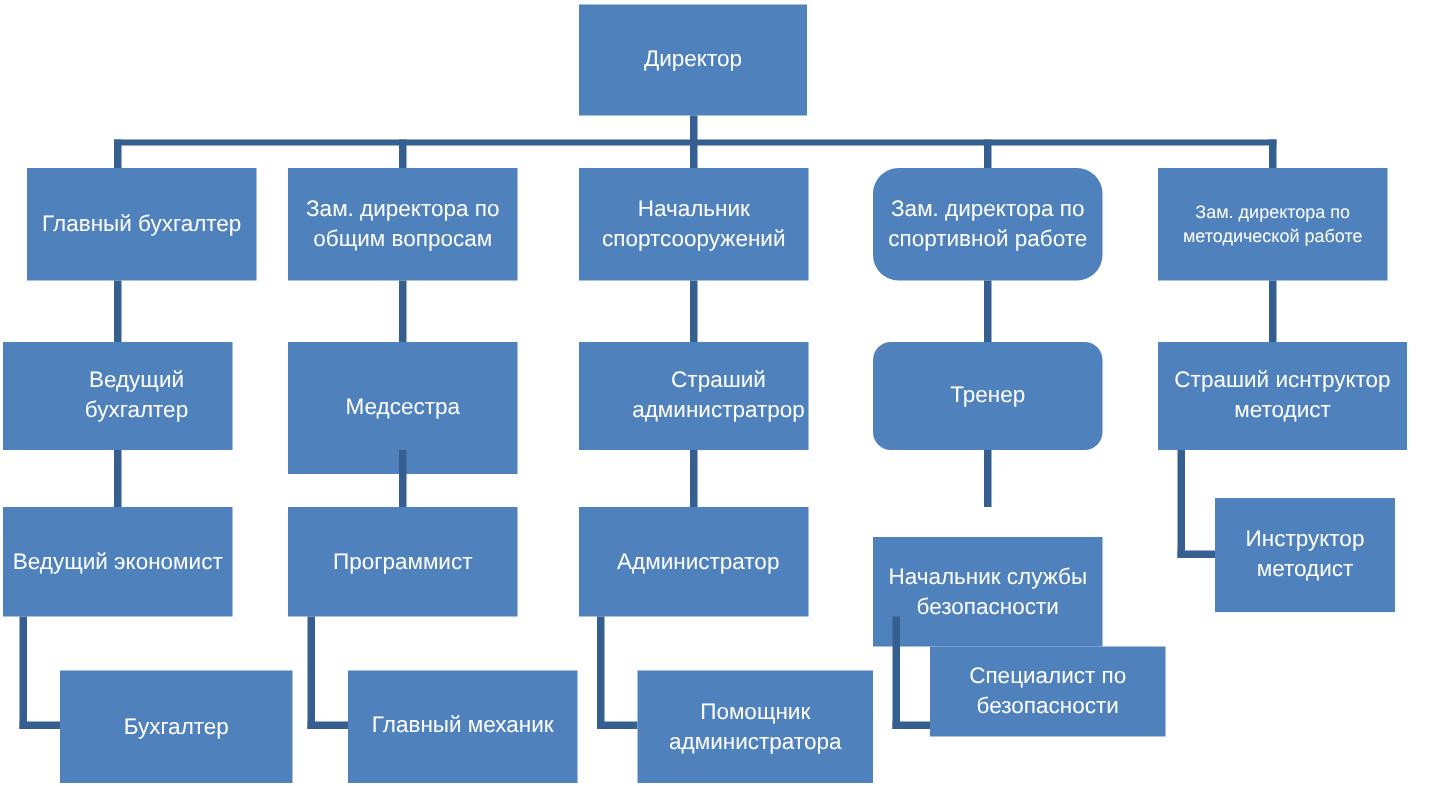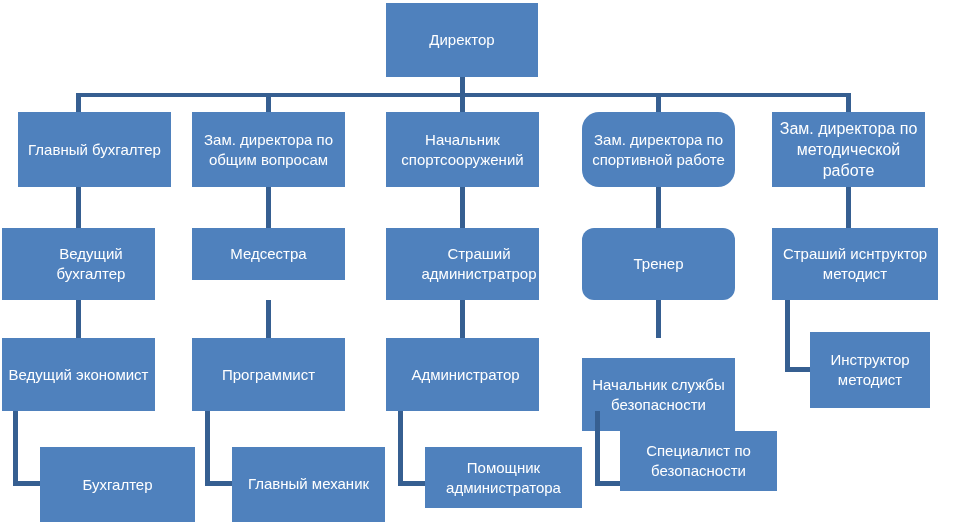--- a/index.html
+++ b/index.html
@@ -44,30 +44,30 @@
   <div class="conn" style="left:76px;  top:93px; width:775px; height:4px;"></div>
   <div class="conn" style="left:76px;  top:93px; width:5px; height:19px;"></div>
   <div class="conn" style="left:266px; top:93px; width:5px; height:19px;"></div>
   <div class="conn" style="left:656px; top:93px; width:5px; height:19px;"></div>
   <div class="conn" style="left:846px; top:93px; width:5px; height:19px;"></div>
 
   <div class="node" style="left:18px;   top:112px; width:153px; height:75px;">Главный бухгалтер</div>
   <div class="node" style="left:192px; top:112px; width:153px; height:75px;">Зам. директора по общим вопросам</div>
   <div class="node" style="left:386px; top:112px; width:153px; height:75px;">Начальник спортсооружений</div>
   <div class="node" style="left:582px; top:112px; width:153px; height:75px;border-radius:17px;">Зам. директора по спортивной работе</div>
-  <div class="node" style="left:772px; top:112px; width:153px; height:75px; font-size:16px;">Зам. директора  по методической работе</div>
+  <div class="node" style="left:772px; top:112px; width:153px; height:75px; font-size:12px;">Зам. директора  по методической работе</div>
 
   <div class="conn" style="left:76px;  top:187px; width:5px; height:41px;"></div>
   <div class="conn" style="left:266px; top:187px; width:5px; height:41px;"></div>
   <div class="conn" style="left:460px; top:187px; width:5px; height:41px;"></div>
   <div class="conn" style="left:656px; top:187px; width:5px; height:41px;"></div>
   <div class="conn" style="left:846px; top:187px; width:5px; height:41px;"></div>
 
   <div class="node" style="left:2px;   top:228px; width:153px; height:72px;padding-left:31px;">Ведущий бухгалтер</div>
-  <div class="node" style="left:192px; top:228px; width:153px; height:52px;">Медсестра</div>
+  <div class="node" style="left:192px; top:228px; width:153px; height:88px;">Медсестра</div>
   <div class="node" style="left:386px; top:228px; width:153px; height:72px;padding-left:39px;">Страший администратрор</div>
   <div class="node" style="left:582px; top:228px; width:153px; height:72px;border-radius:12px;">Тренер</div>
   <div class="node" style="left:772px; top:228px; width:166px; height:72px;">Страший иснтруктор методист</div>
 
   <div class="conn" style="left:76px;  top:300px; width:5px; height:38px;"></div>
   <div class="conn" style="left:266px; top:300px; width:5px; height:38px;"></div>
   <div class="conn" style="left:460px; top:300px; width:5px; height:38px;"></div>
   <div class="conn" style="left:656px; top:300px; width:5px; height:38px;"></div>
 
   <div class="conn" style="left:785px; top:300px; width:5px; height:72px;"></div>
@@ -83,16 +83,16 @@
   <div class="conn" style="left:13px;  top:481px; width:27px; height:5px;"></div>
   <div class="conn" style="left:205px; top:411px; width:5px; height:75px;"></div>
   <div class="conn" style="left:205px; top:481px; width:27px; height:5px;"></div>
   <div class="conn" style="left:398px; top:411px; width:5px; height:75px;"></div>
   <div class="conn" style="left:398px; top:481px; width:27px; height:5px;"></div>
   <div class="conn" style="left:595px; top:411px; width:5px; height:75px;"></div>
   <div class="conn" style="left:595px; top:481px; width:25px; height:5px;"></div>
 
   <div class="node" style="left:40px;  top:447px; width:155px; height:75px;">Бухгалтер</div>
   <div class="node" style="left:232px; top:447px; width:153px; height:75px; line-height:1.9;">Главный механик</div>
-  <div class="node" style="left:425px; top:447px; width:157px; height:61px;">Помощник администратора</div>
+  <div class="node" style="left:425px; top:447px; width:157px; height:75px;">Помощник администратора</div>
   <div class="node" style="left:620px; top:431px; width:157px; height:60px;">Специалист по безопасности</div>
 
 </div>
 
 </body></html>

